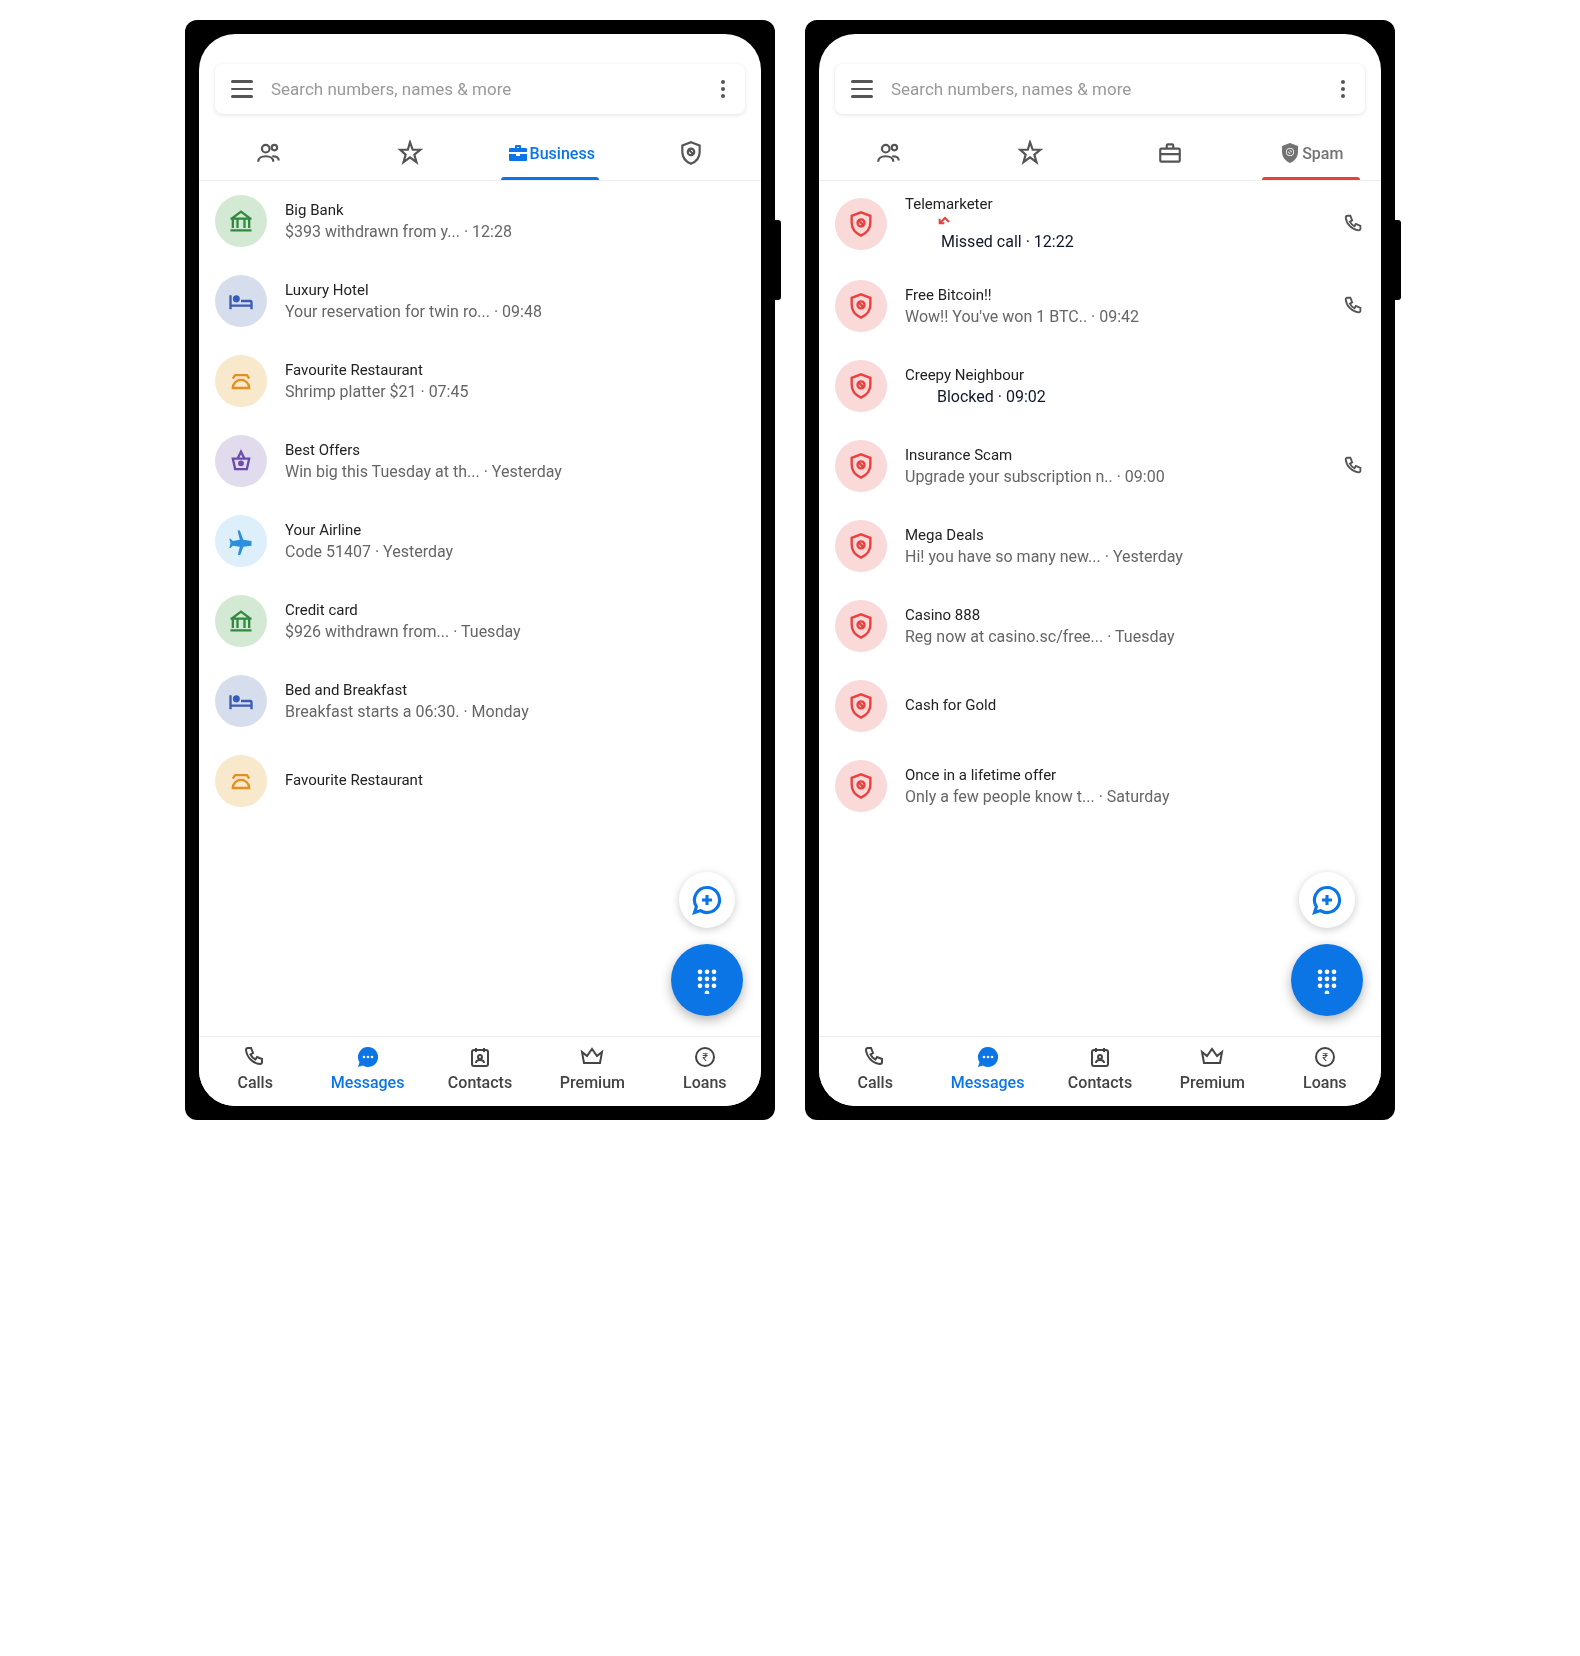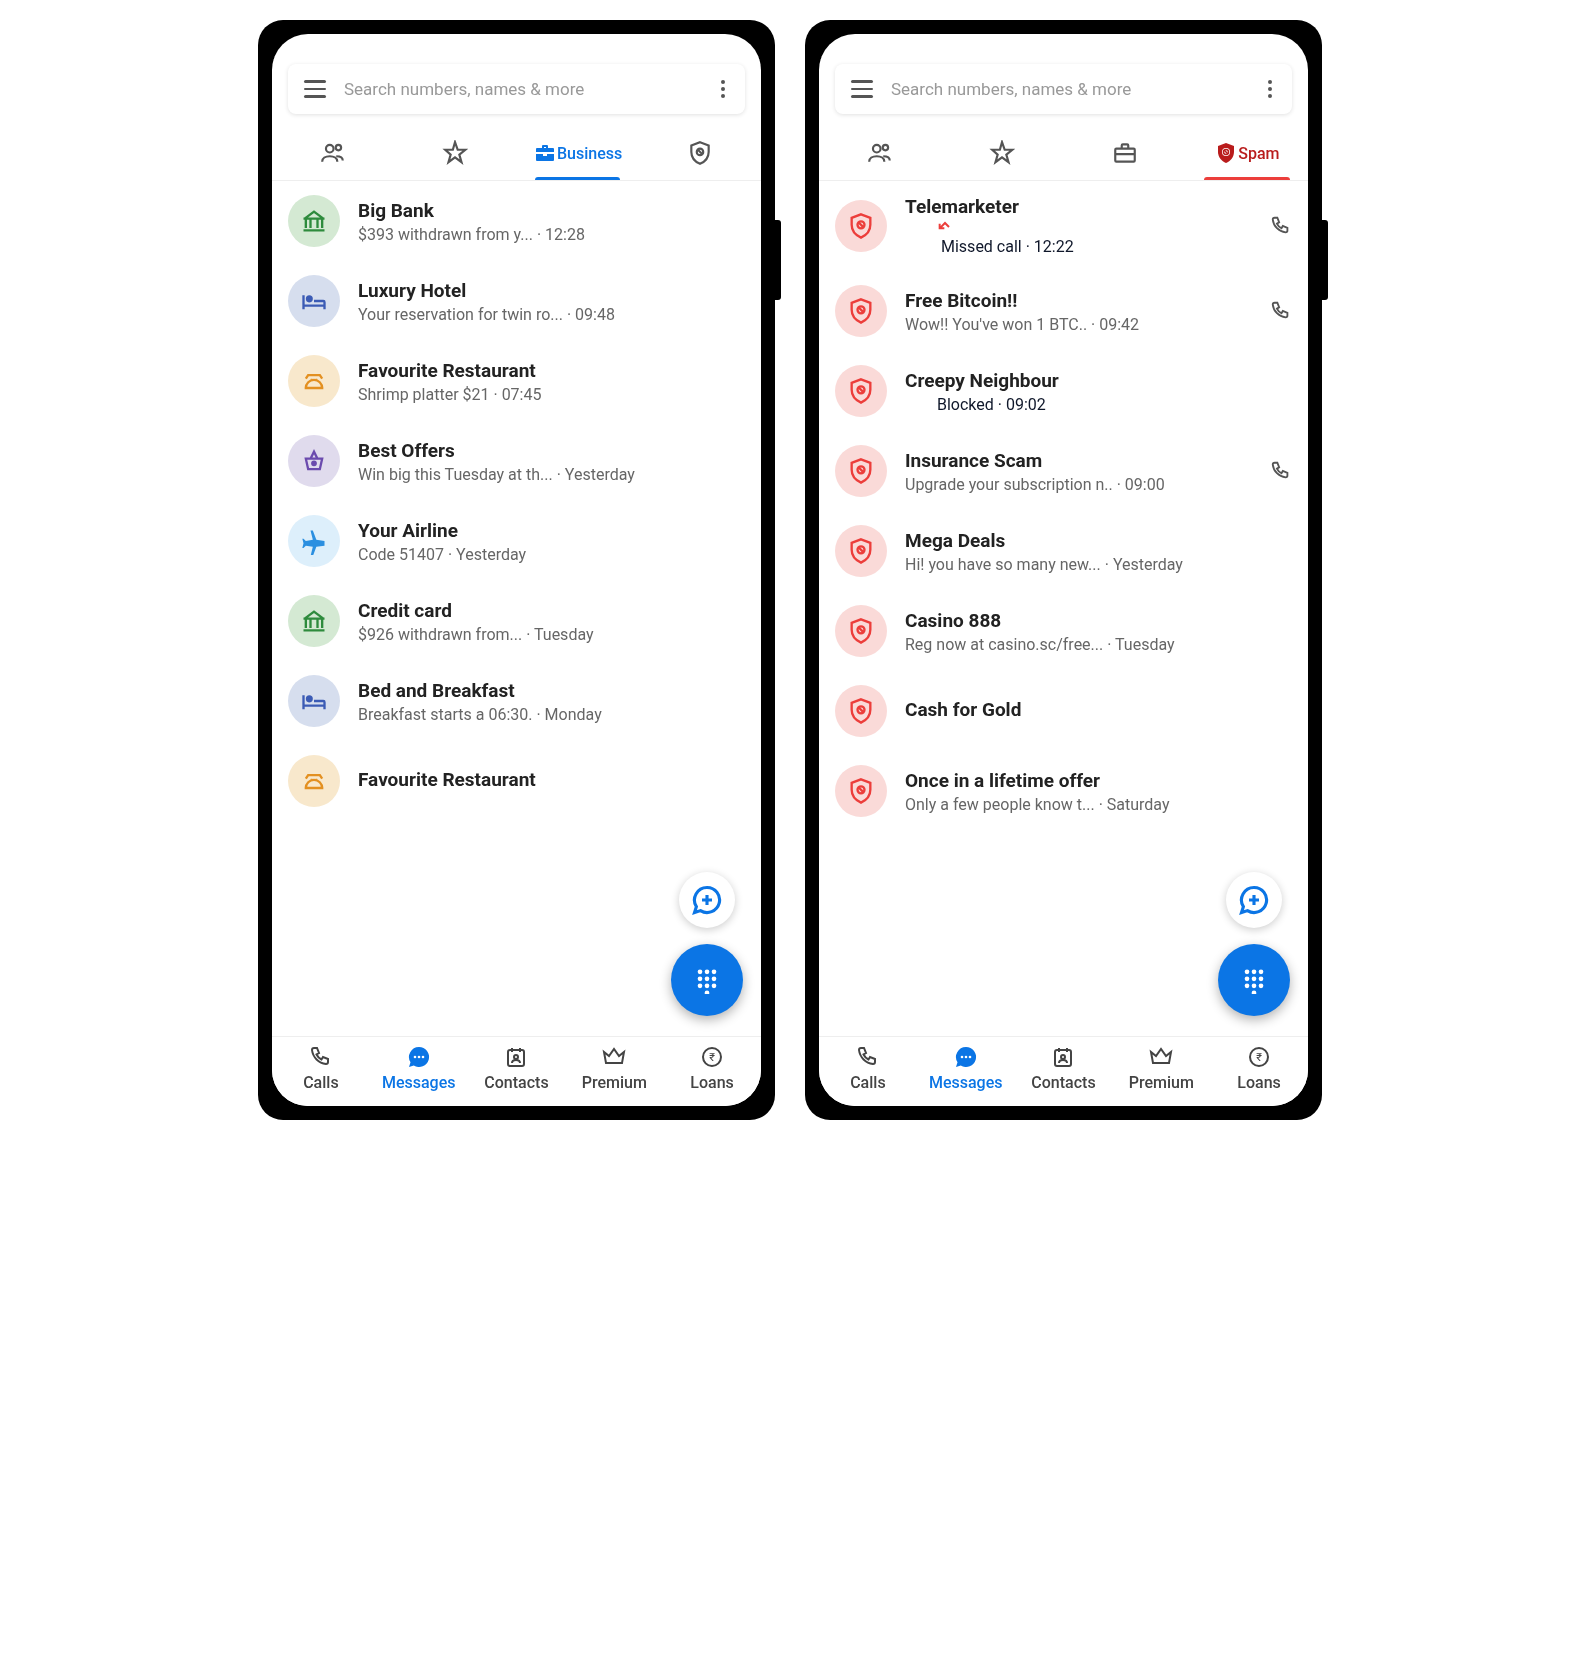--- a/index.html
+++ b/index.html
@@ -9,24 +9,24 @@
   font-family: -apple-system, BlinkMacSystemFont, 'Segoe UI', Roboto, sans-serif;
 }
 body {
   background: #fff;
   padding: 20px;
   display: flex;
   gap: 30px;
   justify-content: center;
 }
 .phone {
-  width: 517px;
+  width: 590px;
   height: 1100px;
   background: #000;
-  border-radius: 25px;
+  border-radius: 12px;
   padding: 14px;
   position: relative;
 }
 .phone::after {
   content: '';
   position: absolute;
   right: -6px;
   top: 200px;
   width: 6px;
   height: 80px;
@@ -106,21 +106,21 @@
   content: '';
   position: absolute;
   bottom: 0;
   left: 15%;
   width: 70%;
   height: 3px;
   background: #0B75E5;
   border-radius: 3px 3px 0 0;
 }
 .tab.active-red {
-  color: #b91c1c;
+  color: #737373;
 }
 .tab.active-red::after {
   content: '';
   position: absolute;
   bottom: 0;
   left: 15%;
   width: 70%;
   height: 3px;
   background: #EC3E3B;
   border-radius: 3px 3px 0 0;
@@ -146,22 +146,22 @@
   display: flex;
   align-items: center;
   justify-content: center;
   flex-shrink: 0;
 }
 .item-content {
   flex: 1;
   min-width: 0;
 }
 .item-title {
-  font-size: 19px;
-  font-weight: 700;
+  font-size: 15px;
+  font-weight: 400;
   color: #222;
   margin-bottom: 3px;
 }
 .item-sub {
   font-size: 16px;
   color: #666;
   white-space: nowrap;
   overflow: hidden;
   text-overflow: ellipsis;
 }

